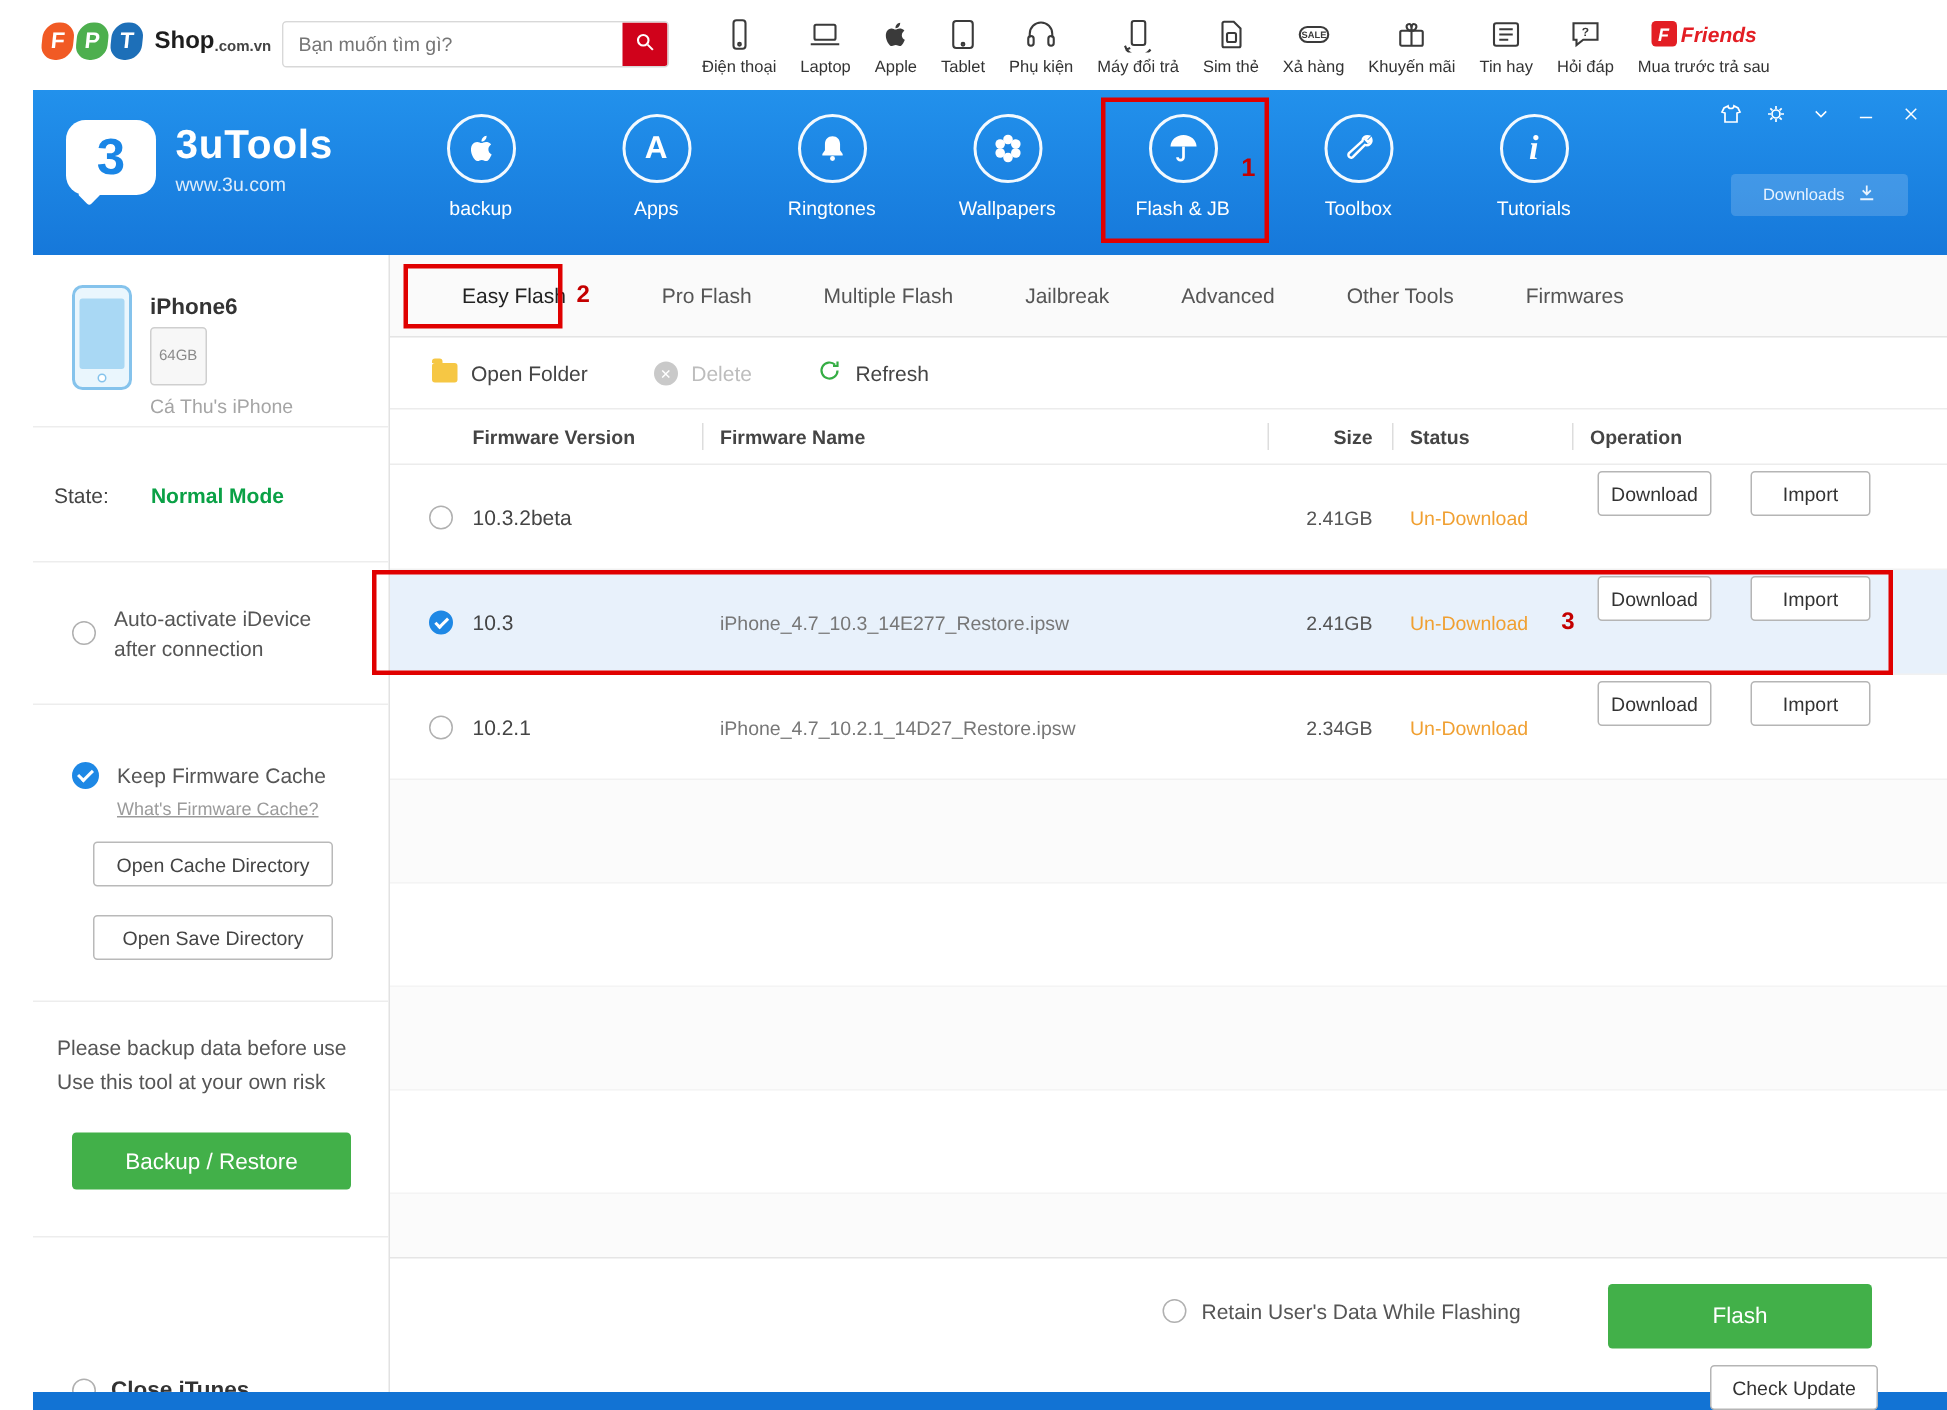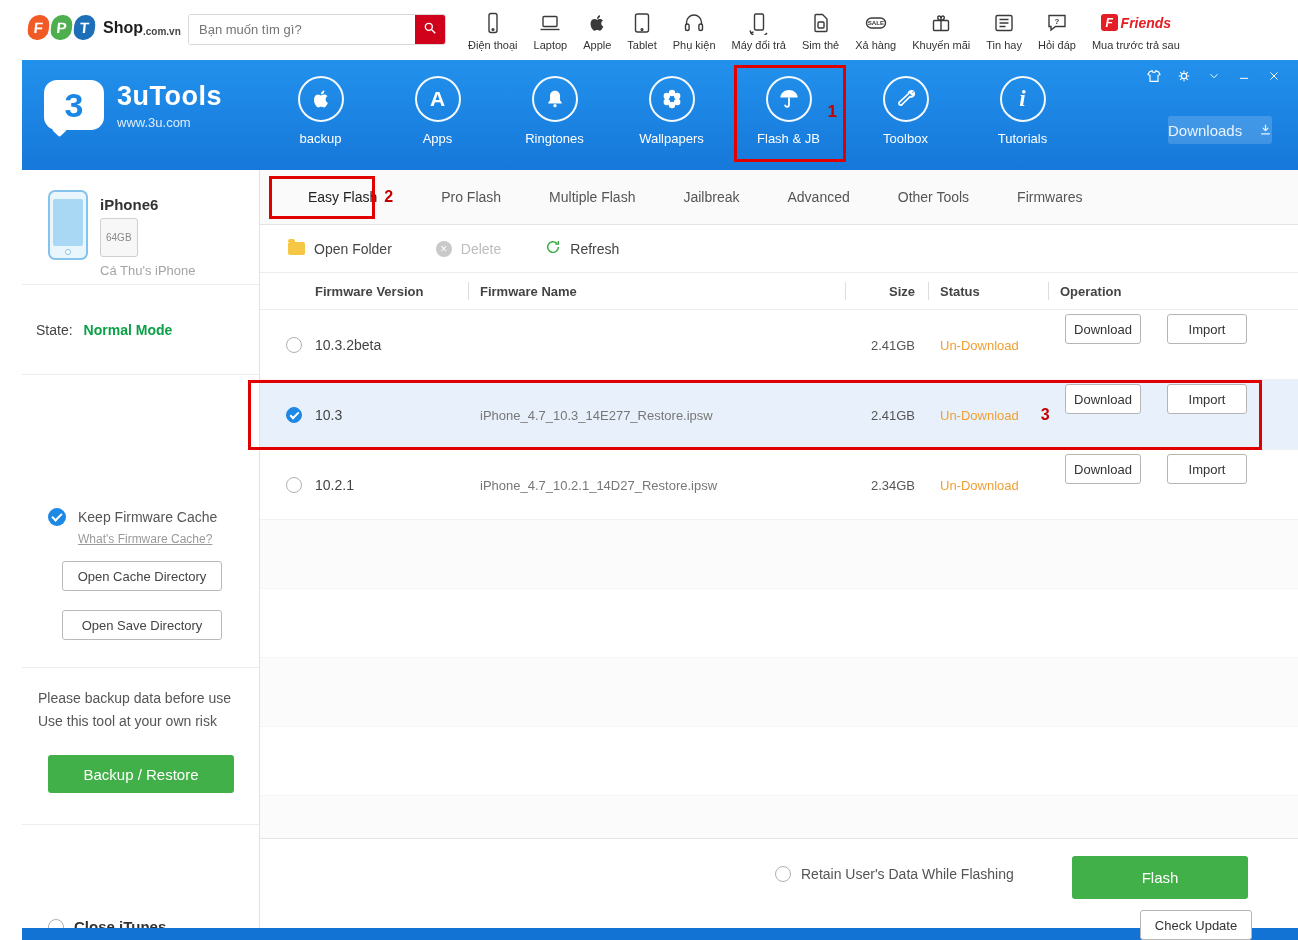--- a/index.html
+++ b/index.html
@@ -44,38 +44,38 @@
   .circ{width:46px;height:46px;border:2px solid rgba(255,255,255,.95);border-radius:50%;
         display:flex;align-items:center;justify-content:center;color:#fff}
   .alabel{margin-top:9px;font-size:13px;color:#fff}
   .glyph-a{font-size:21px;font-weight:bold;color:#fff}
   .glyph-i{font-size:23px;font-style:italic;font-weight:bold;color:#fff;font-family:"Liberation Serif",serif}
   .anno{font-weight:bold;color:#c40000}
   .anno-1{position:absolute;right:10px;top:26px;font-size:17px}
   .win-controls{position:absolute;top:8px;right:16px;display:flex;gap:13px}
   .wc{width:17px;height:15px;display:flex;align-items:center;justify-content:center;cursor:pointer}
   .wc svg{stroke:#fff;fill:none;stroke-width:1.7}
-  .downloads-btn{position:absolute;top:56px;right:26px;width:104px;height:28px;background:rgba(255,255,255,.17);
-                 border-radius:3px;display:flex;align-items:center;justify-content:space-between;gap:8px;
-                 color:#e8f3ff;font-size:15px;cursor:pointer}
+  .downloads-btn{position:absolute;top:56px;right:26px;width:118px;height:28px;background:rgba(255,255,255,.17);
+                 border-radius:3px;display:flex;align-items:center;justify-content:center;gap:8px;
+                 color:#e8f3ff;font-size:11px;cursor:pointer}
 
   
   .sidebar{position:absolute;left:0;top:110px;width:238px;bottom:0;background:#fff;border-right:1px solid #e2e2e2}
   .sec{position:absolute;left:0;right:0;border-bottom:1px solid #ededed}
   .dev-sec{top:0;height:115px}
   .phone-img{position:absolute;left:26px;top:20px;width:40px;height:70px;border:2px solid #85c3ec;border-radius:7px;background:#eaf6fd}
   .phone-screen{position:absolute;left:3px;right:3px;top:7px;bottom:12px;background:#a9d8f4;border-radius:2px}
   .phone-dot{position:absolute;bottom:3px;left:50%;margin-left:-3px;width:6px;height:6px;border:1px solid #85c3ec;border-radius:50%;background:#fff}
   .dev-info{position:absolute;left:78px;top:26px}
   .dev-name{font-size:15px;font-weight:bold;color:#333}
   .dev-cap{display:inline-block;margin-top:5px;font-size:10px;color:#8a8a8a;border:1px solid #cfcfcf;
            border-radius:3px;padding:13px 5px;background:#f7f7f7}
   .dev-nick{margin-top:6px;font-size:13px;color:#a5a5a5}
   .state-sec{top:115px;height:90px;display:flex;align-items:center;padding-left:14px}
-  .state-label{font-size:14px;color:#444;margin-right:11px}
+  .state-label{font-size:14px;color:#444;margin-right:28px}
   .state-value{font-size:14px;font-weight:bold;color:#0aa146}
   .auto-sec{top:205px;height:95px;display:flex;align-items:center;padding-left:26px}
   .radio{width:16px;height:16px;border:1px solid #b0b0b0;border-radius:50%;background:#fff;flex:none;cursor:pointer;display:inline-block}
   .auto-text{margin-left:12px;font-size:14px;color:#555;width:145px;line-height:20px}
   .cache-sec{top:300px;height:198px}
   .cache-row{position:absolute;left:26px;top:38px;display:flex;align-items:center}
   .check{width:18px;height:18px;border-radius:50%;background:#1e88e5;position:relative;cursor:pointer;flex:none;display:inline-block}
   .check::after{content:"";position:absolute;left:4px;top:5px;width:8px;height:4px;
                 border-left:2px solid #fff;border-bottom:2px solid #fff;transform:rotate(-45deg)}
   .cache-label{margin-left:12px;font-size:14px;color:#555}
@@ -404,20 +404,24 @@
         <span class="dev-cap">64GB</span>
         <div class="dev-nick">Cá Thu's iPhone</div>
       </div>
     </div>
 
     <div class="sec state-sec">
       <span class="state-label">State:</span>
       <span class="state-value">Normal Mode</span>
     </div>
 
+    <div class="sec auto-sec">
+      <span class="radio"></span>
+      <span class="auto-text">Auto-activate iDevice after connection</span>
+    </div>
 
     <div class="sec cache-sec">
       <div class="cache-row">
         <span class="check"></span>
         <span class="cache-label">Keep Firmware Cache</span>
       </div>
       <a class="cache-link">What's Firmware Cache?</a>
       <button class="side-btn btn-cache">Open Cache Directory</button>
       <button class="side-btn btn-save">Open Save Directory</button>
     </div>

